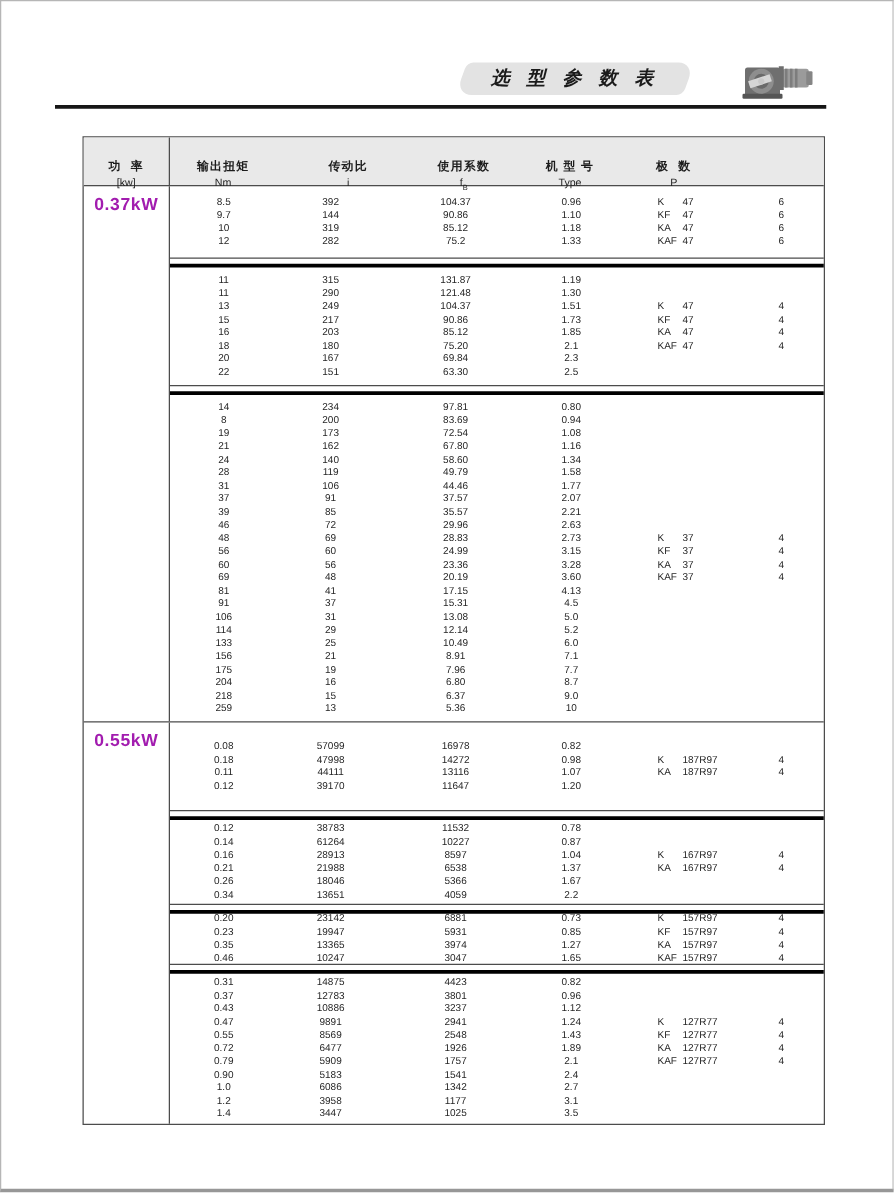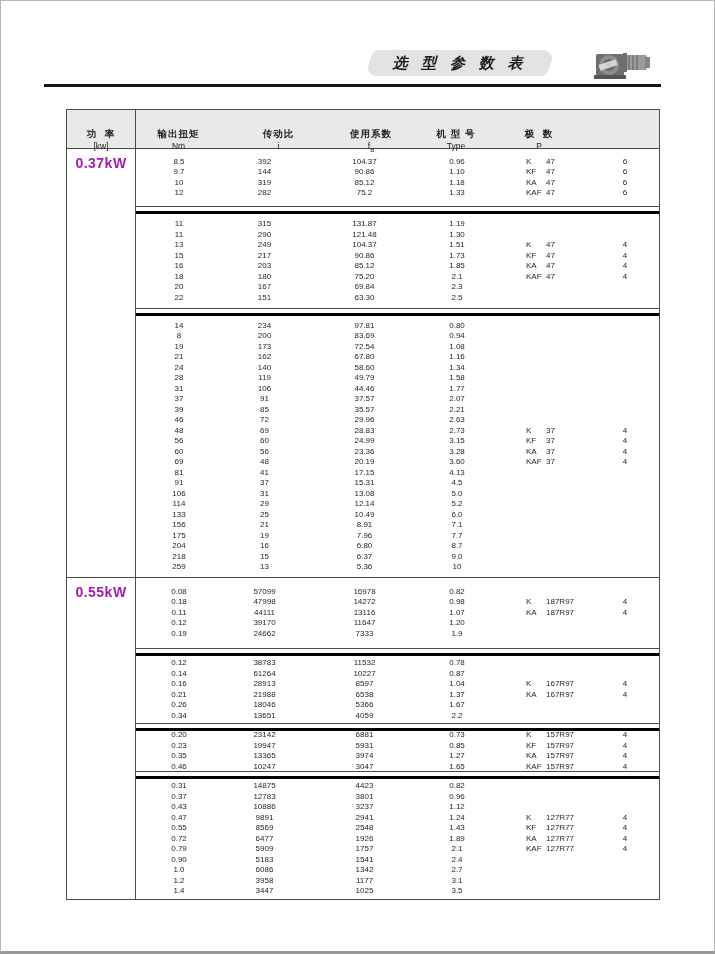--- a/index.html
+++ b/index.html
@@ -460,28 +460,20 @@
                 <div class="c-poles">4</div>
               </div>
               <div class="row">
                 <div class="c-speed">0.12</div>
                 <div class="c-torque">39170</div>
                 <div class="c-ratio">11647</div>
                 <div class="c-fb">1.20</div>
                 <div class="c-model"></div>
                 <div class="c-poles"></div>
               </div>
-              <div class="row">
-                <div class="c-speed">0.19</div>
-                <div class="c-torque">24662</div>
-                <div class="c-ratio">7333</div>
-                <div class="c-fb">1.9</div>
-                <div class="c-model"></div>
-                <div class="c-poles"></div>
-              </div>
             </div>
             <div class="group" style="height: 71px;">
               <div class="row">
                 <div class="c-speed">0.12</div>
                 <div class="c-torque">38783</div>
                 <div class="c-ratio">11532</div>
                 <div class="c-fb">0.78</div>
                 <div class="c-model"></div>
                 <div class="c-poles"></div>
               </div>

